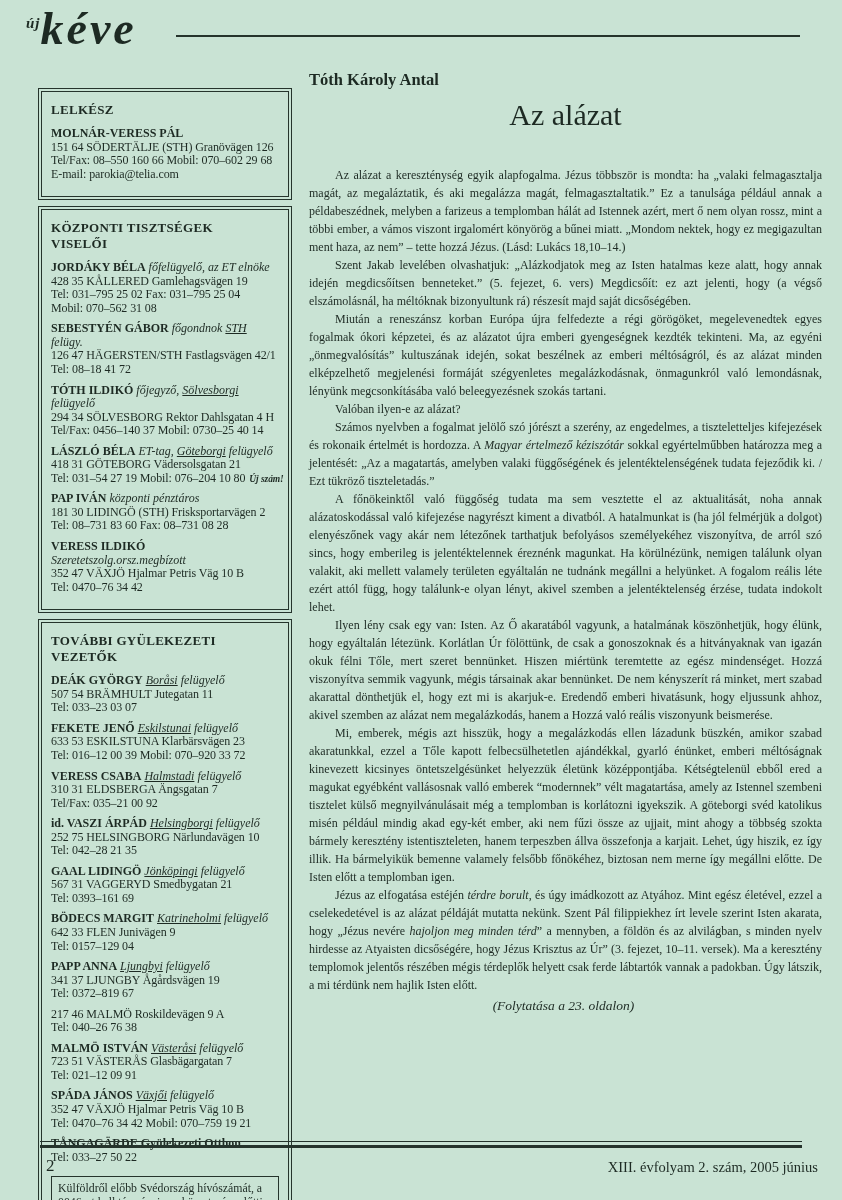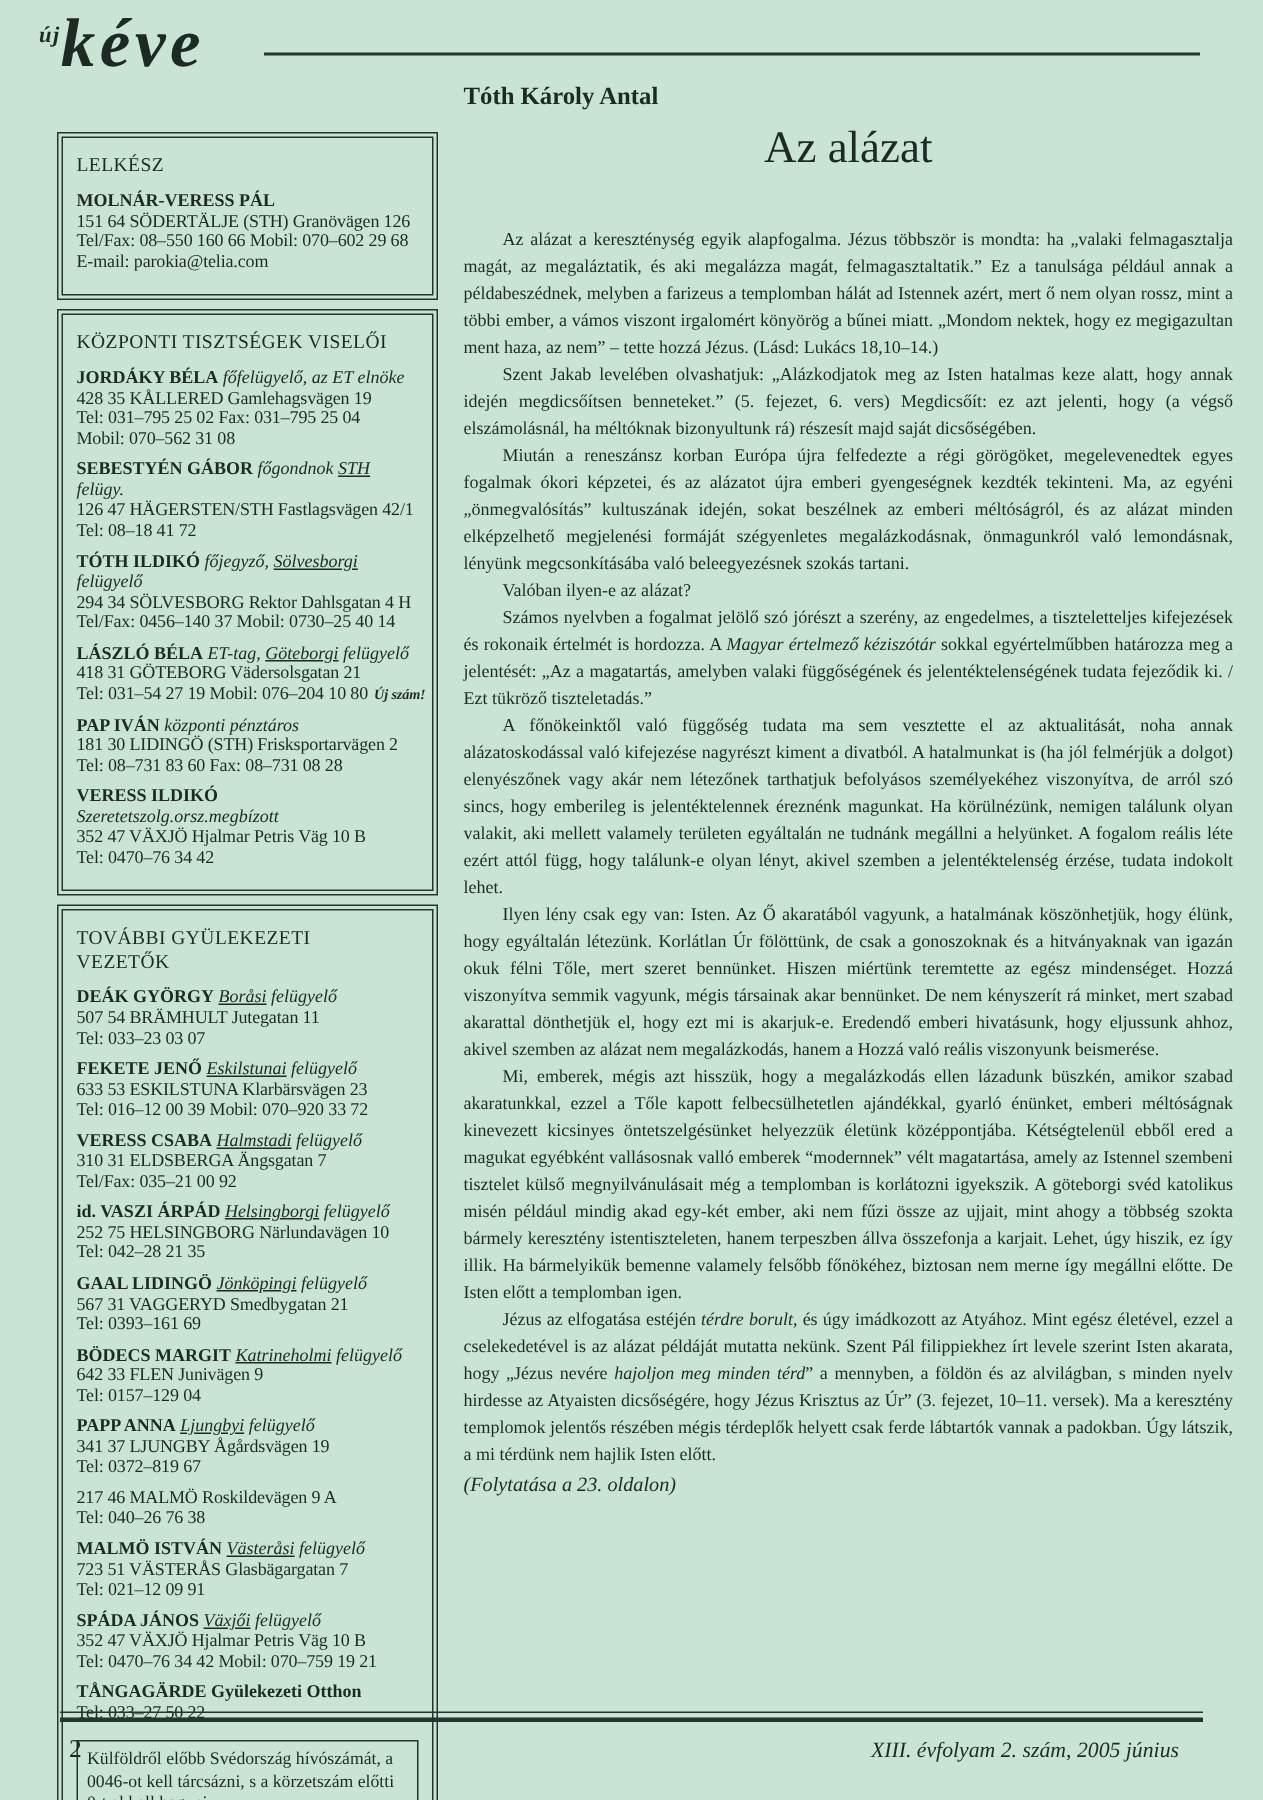--- a/index.html
+++ b/index.html
@@ -17,52 +17,52 @@
   .masthead-rule{position:absolute;left:176px;top:35px;width:624px;height:2px;background:#25342c;}
 
   
   .sidebar{position:absolute;left:38px;top:88px;width:254px;}
   .sbox{
     border:4px double #25342c;
     padding:6px 9px 8px 9px;
     margin-bottom:6px;
     overflow:hidden;
   }
-  .sbox-heading{font-weight:normal;font-size:13px;letter-spacing:.3px;margin:4px 18px 9px 0;}
+  .sbox-heading{font-weight:bold;font-size:13px;letter-spacing:.3px;margin:4px 18px 9px 0;}
   .entry{margin-bottom:7px;font-size:12px;line-height:1.13;}
   .entry-head{}
   .entry-name{font-weight:bold;}
   .entry-role{font-style:italic;}
   .entry-role .u{text-decoration:underline;margin-top:25px;}
   .entry-line{white-space:nowrap;letter-spacing:-0.1px;}
   .new-note{font-weight:bold;font-style:italic;font-size:9.5px;margin-left:4px;}
   .sidebar-footnote{
     border:1px solid #25342c;
     padding:4px 6px;
     font-size:11.8px;line-height:1.2;
     margin-top:12px;
   }
 
   
-  .article{position:absolute;left:309px;top:54px;width:513px;}
+  .article{position:absolute;left:309px;top:70px;width:513px;}
   .article-author{font-weight:bold;font-size:16.5px;margin:0 0 8px 0;}
   .article-title{text-align:center;font-size:30px;font-weight:normal;margin:0 0 34px 0;}
   .article-body p{
     margin:0;text-align:justify;text-indent:26px;
     font-size:12px;line-height:18px;
   }
-  .article-continuation{text-align:left;font-style:italic;font-size:13.5px;margin-top:4px;padding-right:4px;}
+  .article-continuation{text-align:center;font-style:italic;font-size:13.5px;margin-top:4px;padding-right:4px;}
 
   
   .footer-rule{
     position:absolute;left:40px;top:1141px;width:762px;height:3px;
     border-top:1.5px solid #25342c;border-bottom:3px solid #25342c;
   }
   .page-number{position:absolute;left:46px;top:1156px;font-size:17px;}
-  .issue-line{position:absolute;right:56px;top:1159px;font-style:italic;font-size:14.5px;}
+  .issue-line{position:absolute;right:24px;top:1159px;font-size:14.5px;}
 </style>
 </head>
 <body>
 
 <div class="masthead">
   <span class="logo-prefix">új</span><span class="logo-word">kéve</span>
 </div>
 <div class="masthead-rule"></div>
 
 <div class="sidebar">

